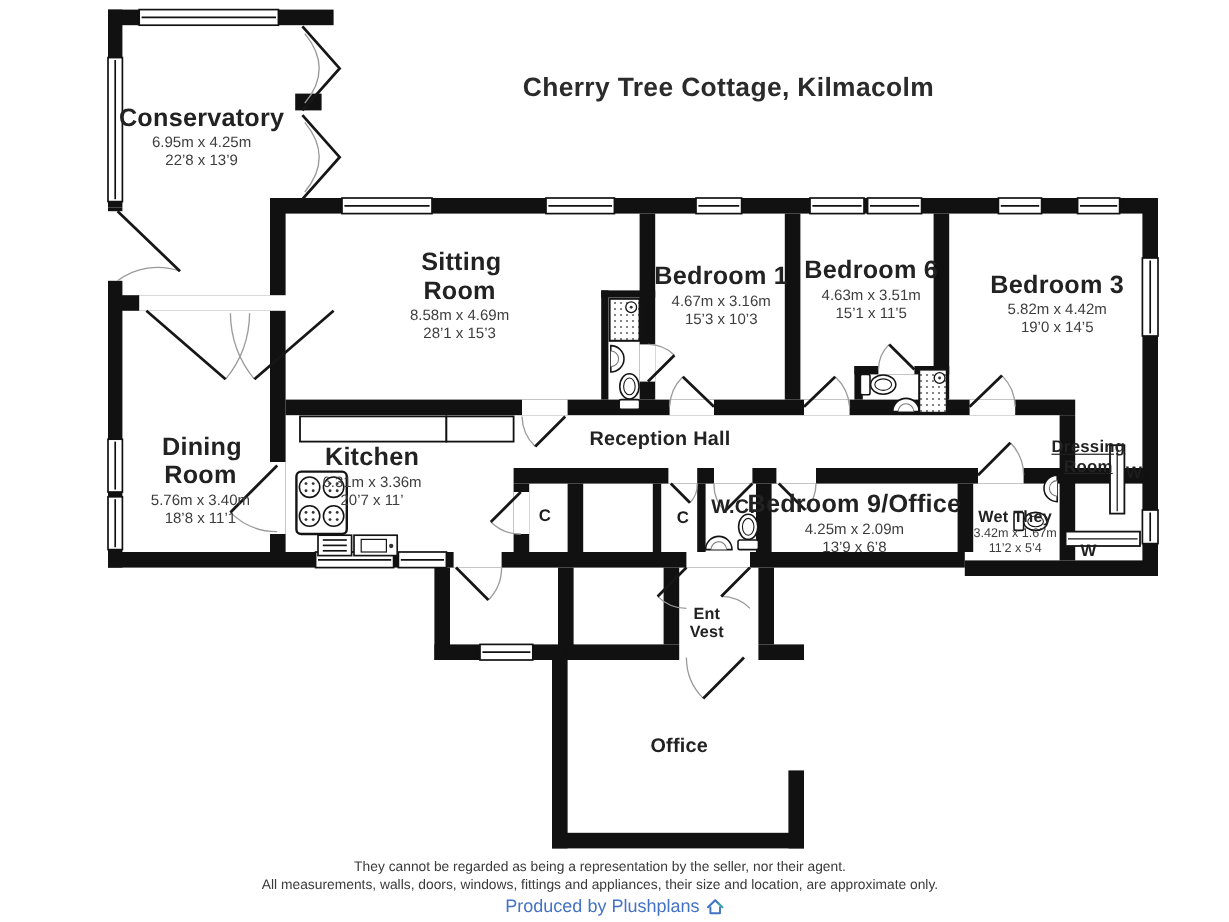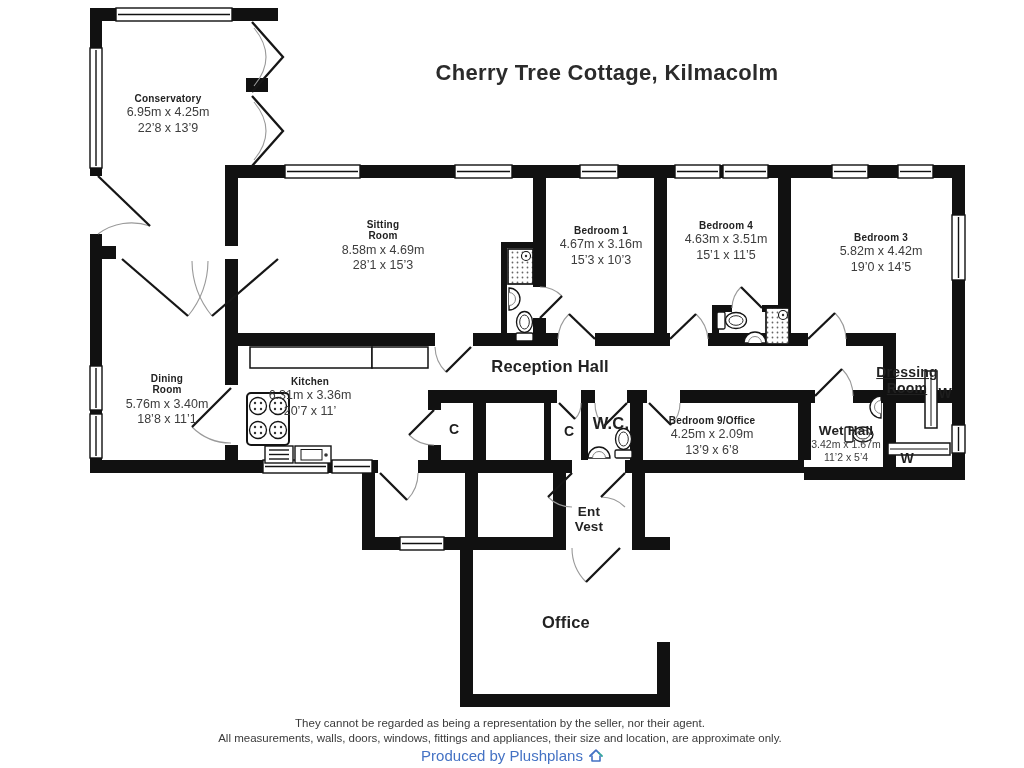--- a/index.html
+++ b/index.html
@@ -2,21 +2,21 @@
 <html><head>
 <meta charset="utf-8">
 <style>
   html,body{margin:0;padding:0;background:#fff;}
   #stage{position:relative;width:1024px;height:768px;background:#fff;overflow:hidden;
          font-family:"Liberation Sans", sans-serif;margin-left:20px;}
   #plan-svg{position:absolute;left:0;top:0;}
   .title{position:absolute;left:587px;top:73px;transform:translate(-50%,-50%);
          font-size:22px;font-weight:700;color:#2b2b2b;letter-spacing:.3px;white-space:nowrap;}
   .lbl{position:absolute;transform:translate(-50%,-50%);text-align:center;color:#222;line-height:1.14;}
-  .rn{font-weight:700;font-size:10px;letter-spacing:.2px;}
+  .rn{font-weight:700;font-size:21px;letter-spacing:.2px;}
   .rd{font-size:12.5px;color:#3d3d3d;white-space:nowrap;margin-top:1px;font-weight:400;}
   .big .rn{font-size:16.5px;}
   .mid .rn{font-size:14px;}
   .small .rn{font-size:13.5px;}
   .small .rd{font-size:10.5px;}
   .w34{width:34px;margin:0 auto;}
   .w64{width:64px;margin:0 auto;}
   .w70{width:70px;margin:0 auto;text-decoration:underline;}
   .cw{position:absolute;transform:translate(-50%,-50%);font-weight:700;font-size:14px;color:#1d1d1d;}
   .footer{position:absolute;left:0;top:716px;width:960px;text-align:center;
@@ -311,21 +311,21 @@
   <div class="rd">28’1 x 15’3</div>
 </div>
 
 <div class="lbl" style="left:581px;top:246px">
   <div class="rn">Bedroom 1</div>
   <div class="rd">4.67m x 3.16m</div>
   <div class="rd">15’3 x 10’3</div>
 </div>
 
 <div class="lbl" style="left:706px;top:241px">
-  <div class="rn">Bedroom 4</div>
+  <div class="rn">Bedroom 6</div>
   <div class="rd">4.63m x 3.51m</div>
   <div class="rd">15’1 x 11’5</div>
 </div>
 
 <div class="lbl" style="left:861px;top:253px">
   <div class="rn">Bedroom 3</div>
   <div class="rd">5.82m x 4.42m</div>
   <div class="rd">19’0 x 14’5</div>
 </div>
 
@@ -349,21 +349,21 @@
   <div class="rn">W.C.</div>
 </div>
 
 <div class="lbl" style="left:692px;top:436px">
   <div class="rn">Bedroom 9/Office</div>
   <div class="rd">4.25m x 2.09m</div>
   <div class="rd">13’9 x 6’8</div>
 </div>
 
 <div class="lbl small" style="left:826px;top:444px">
-  <div class="rn">Wet Hall</div>
+  <div class="rn">Wet They</div>
   <div class="rd">3.42m x 1.67m</div>
   <div class="rd">11’2 x 5’4</div>
 </div>
 
 <div class="lbl mid" style="left:887px;top:381px">
   <div class="rn w70">Dressing Room</div>
 </div>
 
 
 <div class="lbl small" style="left:569px;top:519px">

